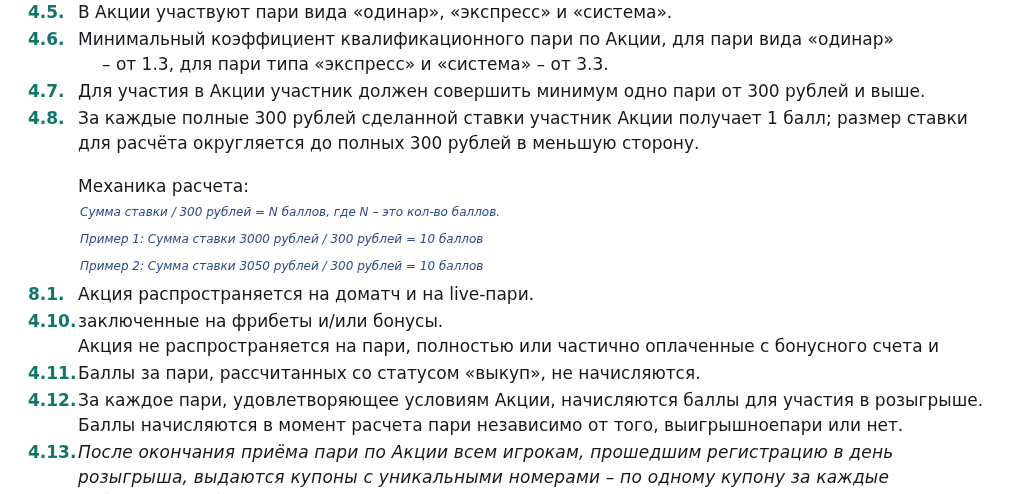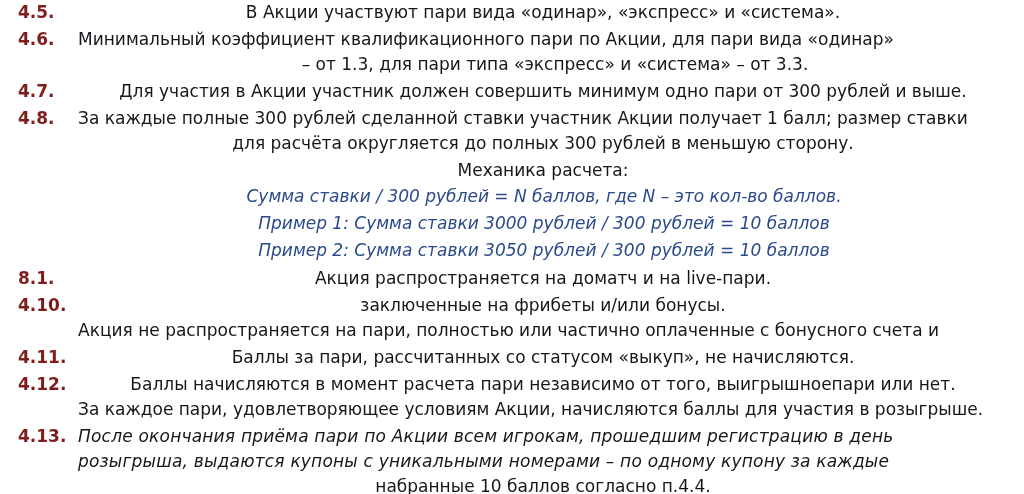--- a/index.html
+++ b/index.html
@@ -24,57 +24,55 @@
   .clause {
     display: flex;
     align-items: flex-start;
     margin-bottom: 2px;
   }
   .clause-num {
     flex: 0 0 78px;
     font-weight: bold;
     font-size: 17px;
     line-height: 25px;
-    padding-left: 18px;
+    padding-left: 28px;
     box-sizing: border-box;
-    color: #7f1d1d;
+    color: #0f766e;
     letter-spacing: 0px;
   }
   .clause-body {
     flex: 1 1 auto;
     font-size: 17px;
     line-height: 25px;
     color: #16161c;
     padding-right: 16px;
   }
   .line {
     display: block;
     white-space: pre-wrap;
-    text-align: center;
   }
   .justify {
     text-align: justify;
     text-align-last: left;
   }
   .indent {
     display: block;
     padding-left: 24px;
   }
   .formula {
     display: block;
     font-style: italic;
     color: #2b4a8b;
-    font-size: 17px;
+    font-size: 12px;
     line-height: 27px;
     padding-left: 2px;
-    text-align: center;
   }
   .mech {
     display: block;
-    margin-top: 2px;
+    margin-top: 18px;
   }
   .spaced {
     letter-spacing: 0.2px;
     font-style: italic;
   }
 </style>
 </head>
 <body>
 
 <div class="page">
@@ -131,22 +129,22 @@
   <div class="clause">
     <div class="clause-num">4.11.</div>
     <div class="clause-body">
       <span class="line">Баллы за пари, рассчитанных со статусом «выкуп», не начисляются.</span>
     </div>
   </div>
 
   <div class="clause">
     <div class="clause-num">4.12.</div>
     <div class="clause-body">
+      <span class="line justify">За каждое пари, удовлетворяющее условиям Акции, начисляются баллы для участия в розыгрыше.</span>
       <span class="line">Баллы начисляются в момент расчета пари независимо от того, выигрышноепари или нет.</span>
-      <span class="line justify">За каждое пари, удовлетворяющее условиям Акции, начисляются баллы для участия в розыгрыше.</span>
     </div>
   </div>
 
   <div class="clause">
     <div class="clause-num">4.13.</div>
     <div class="clause-body">
       <span class="line justify spaced">После окончания приёма пари по Акции всем игрокам, прошедшим регистрацию в день</span>
       <span class="line justify spaced">розыгрыша, выдаются купоны с уникальными номерами – по одному купону за каждые</span>
       <span class="line">набранные 10 баллов согласно п.4.4.</span>
     </div>

